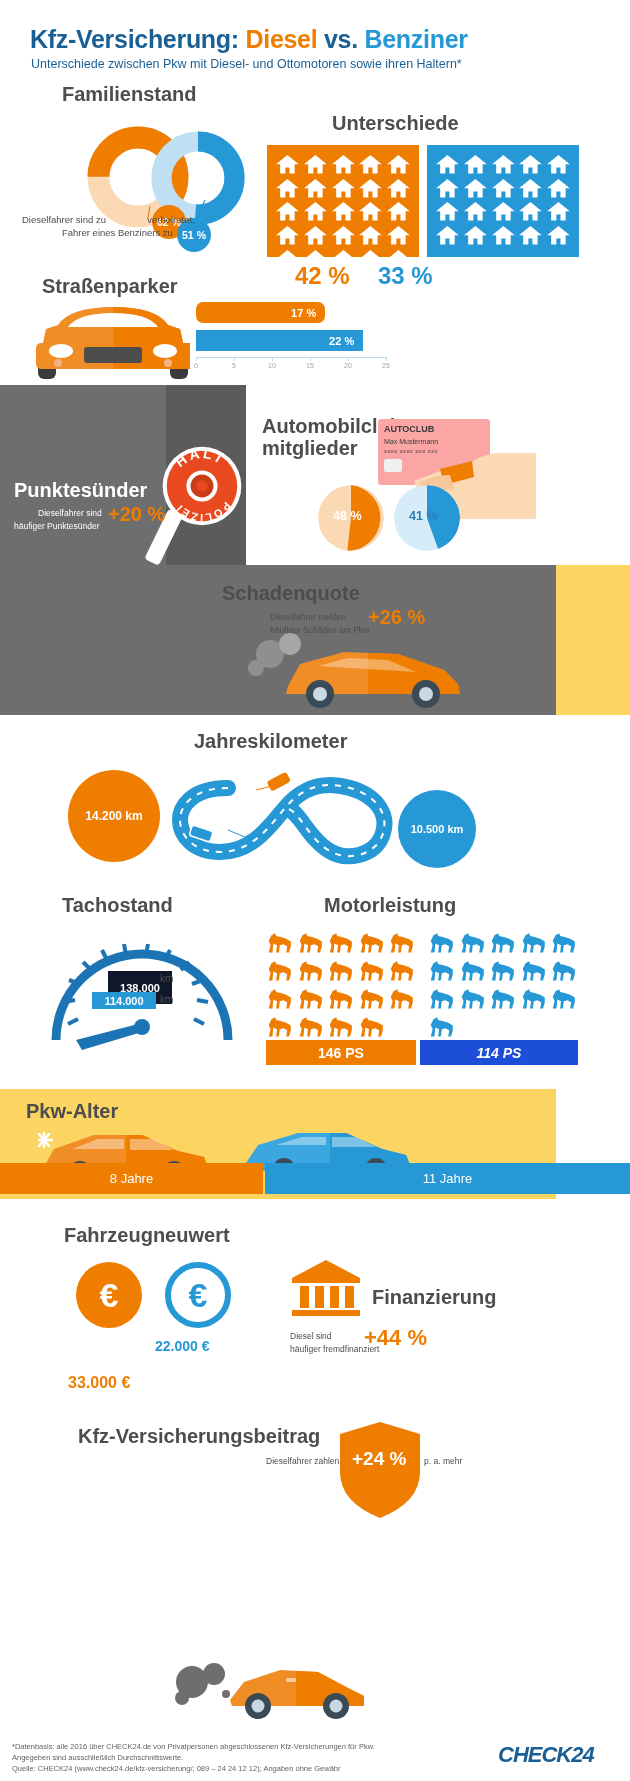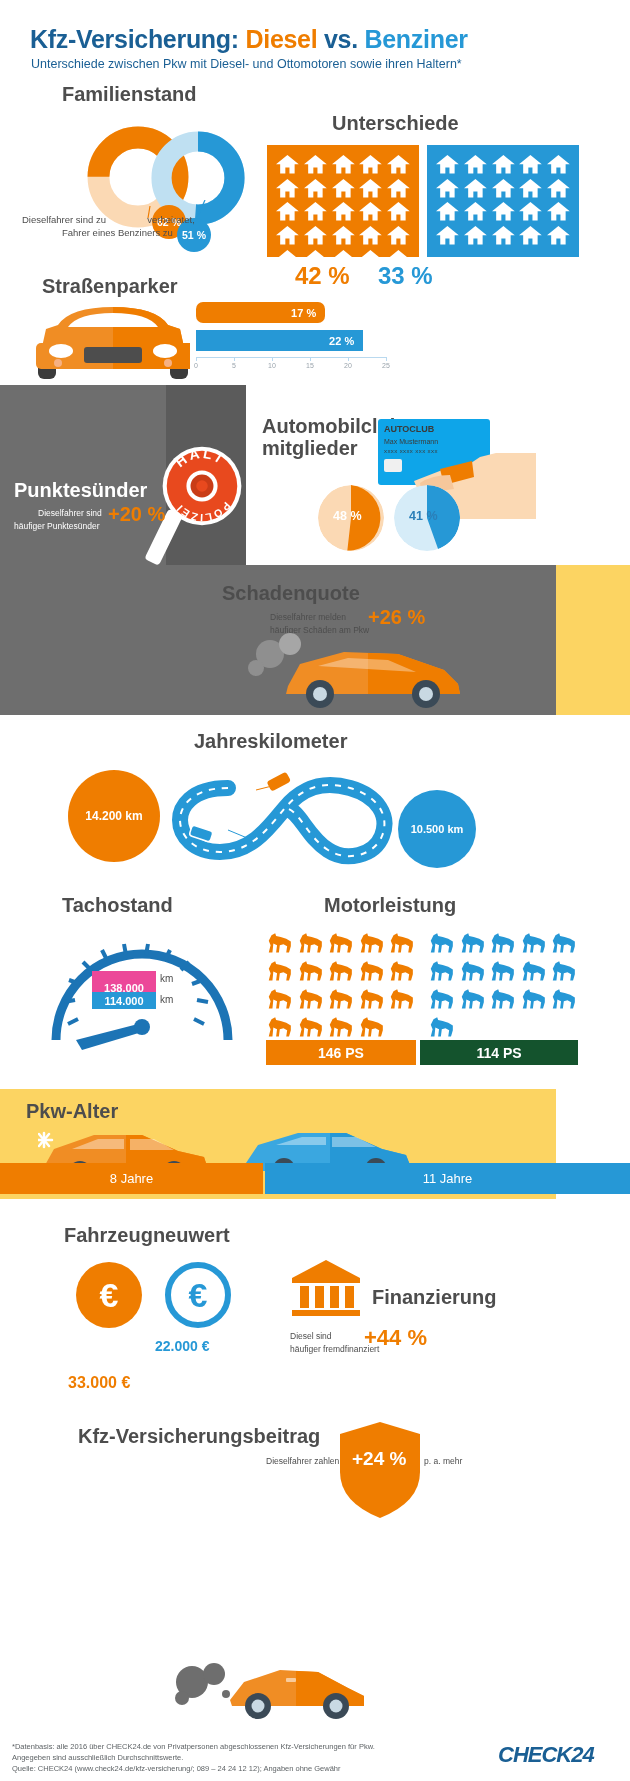--- a/index.html
+++ b/index.html
@@ -79,21 +79,21 @@
   #punkTxt2 { position: absolute; left: 14px; top: 521px; font-size: 8.5px; color: #ffffff; }
   #punkPct { position: absolute; left: 108px; top: 503px; font-size: 20px; font-weight: bold; color: #ef7d00; }
   #haltSign { position: absolute; left: 161px; top: 445px; width: 82px; height: 82px; }
   #haltStick { position: absolute; left: 168px; top: 512px; width: 16px; height: 56px;
                background: #fff; transform: rotate(26deg); transform-origin: top center; border-radius: 4px; }
 
   
   #clubTitle1 { left: 262px; top: 415px; }
   #clubTitle2 { left: 262px; top: 437px; }
   #clubCardWrap { position: absolute; left: 378px; top: 419px; width: 160px; height: 100px; }
-  #card { position: absolute; left: 0; top: 0; width: 112px; height: 66px; background: #0ea5e9;
+  #card { position: absolute; left: 0; top: 0; width: 112px; height: 66px; background: #fca5a5;
           border-radius: 3px; }
   #cardTitle { position: absolute; left: 6px; top: 5px; font-size: 9px; font-weight: bold; color: #3b3b3b; }
   #cardName { position: absolute; left: 6px; top: 19px; font-size: 7px; color: #3b3b3b; }
   #cardNum { position: absolute; left: 6px; top: 29px; font-size: 6px; color: #3b3b3b; letter-spacing: .4px; }
   #cardChip { position: absolute; left: 6px; top: 40px; width: 18px; height: 13px; background: #f0f0f0; border-radius: 2px; }
   #pieO { position: absolute; left: 318px; top: 485px; width: 66px; height: 66px; border-radius: 50%; }
   #pieB { position: absolute; left: 394px; top: 485px; width: 66px; height: 66px; border-radius: 50%; }
   .pie-lab { position: absolute; font-size: 12.5px; font-weight: bold; color: #fff; }
   #pieLabO { left: 333px; top: 509px; }
   #pieLabB { left: 409px; top: 509px; color: #2b7fb8; }
@@ -112,38 +112,38 @@
            background: #ef7d00; display: flex; align-items: center; justify-content: center;
            color: #fff; font-weight: bold; font-size: 12px; }
   #circB { position: absolute; left: 398px; top: 790px; width: 78px; height: 78px; border-radius: 50%;
            background: #2698d6; display: flex; align-items: center; justify-content: center;
            color: #fff; font-weight: bold; font-size: 11px; }
   #road { position: absolute; left: 160px; top: 768px; width: 250px; height: 105px; }
 
   
   #tachoTitle { left: 62px; top: 894px; }
   #gauge { position: absolute; left: 42px; top: 928px; width: 200px; height: 130px; }
-  #tachoVal1 { position: absolute; left: 92px; top: 971px; width: 64px; height: 33px; background: #ec4899;
+  #tachoVal1 { position: absolute; left: 108px; top: 971px; width: 64px; height: 33px; background: #0f172a;
                color: #fff; font-size: 11px; font-weight: bold; display: flex; align-items: center; justify-content: center; }
   #tachoVal2 { position: absolute; left: 92px; top: 992px; width: 64px; height: 17px; background: #2698d6;
                color: #fff; font-size: 11px; font-weight: bold; display: flex; align-items: center; justify-content: center; }
   #tachoU1 { position: absolute; left: 160px; top: 973px; font-size: 10px; color: #4d4d4d; }
   #tachoU2 { position: absolute; left: 160px; top: 994px; font-size: 10px; color: #4d4d4d; }
 
   
   #motorTitle { left: 324px; top: 894px; }
   .horse-grid { position: absolute; display: grid; gap: 3px; }
   #hgO { left: 266px; top: 930px; width: 150px; grid-template-columns: repeat(5, 1fr); }
   #hgB { left: 428px; top: 930px; width: 150px; grid-template-columns: repeat(5, 1fr); }
   .horse { width: 100%; height: 25px; }
   .horse svg { width: 100%; height: 100%; display: block; }
   #psO { position: absolute; left: 266px; top: 1040px; width: 150px; height: 25px; background: #ef7d00;
          color: #fff; font-size: 14px; font-weight: bold; display: flex; align-items: center; justify-content: center; }
-  #psB { position: absolute; left: 420px; top: 1040px; width: 158px; height: 25px; background: #14532d;
-         color: #fff; font-size: 14px; font-weight: bold; display: flex; align-items: center; justify-content: center; }
+  #psB { position: absolute; left: 420px; top: 1040px; width: 158px; height: 25px; background: #1d4ed8;
+         color: #fff; font-size: 14px; font-weight: bold; display: flex; align-items: center; justify-content: center; font-style: italic; }
 
   
   #alterPanel { position: absolute; left: 0; top: 1089px; width: 556px; height: 110px; background: #fcd462; }
   #alterTitle { left: 26px; top: 1100px; }
   #alterCarO { position: absolute; left: 38px; top: 1125px; width: 175px; height: 62px; }
   #alterCarB { position: absolute; left: 240px; top: 1125px; width: 175px; height: 55px; }
   #alterBarO { position: absolute; left: 0; top: 1163px; width: 263px; height: 31px; background: #ef7d00;
                color: #fff; font-size: 13px; display: flex; align-items: center; justify-content: center; }
   #alterBarB { position: absolute; left: 265px; top: 1163px; width: 365px; height: 31px; background: #2698d6;
                color: #fff; font-size: 13px; display: flex; align-items: center; justify-content: center; }

